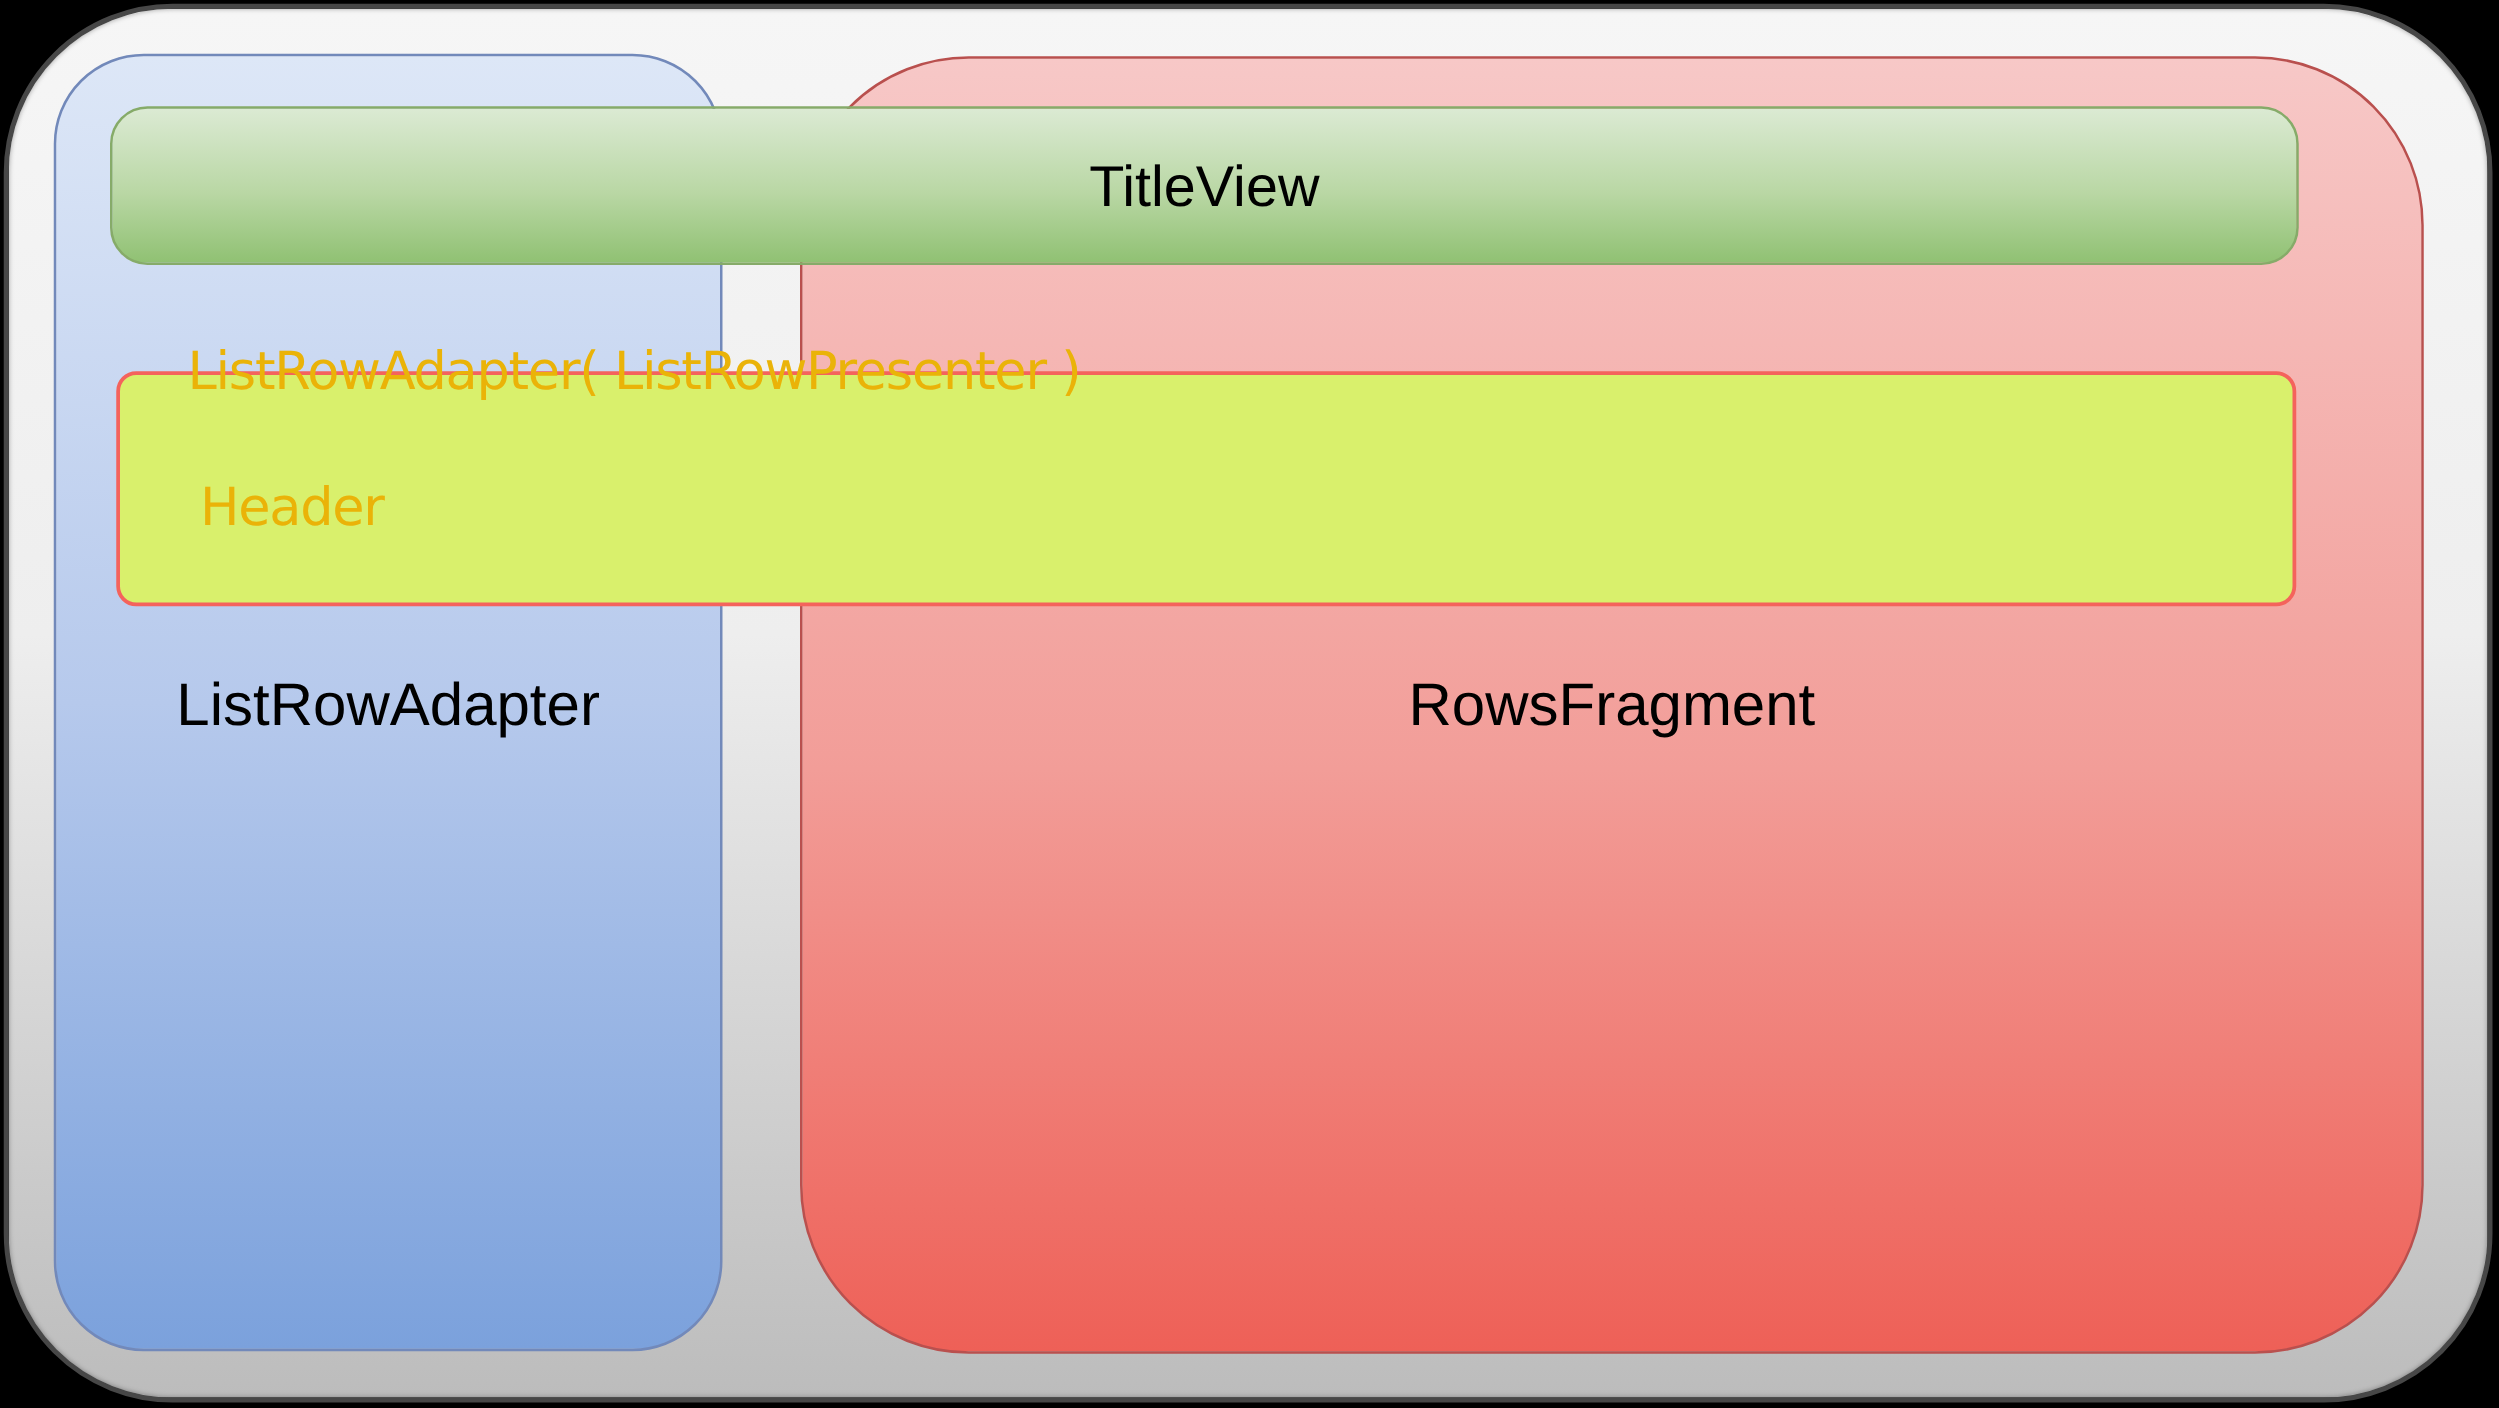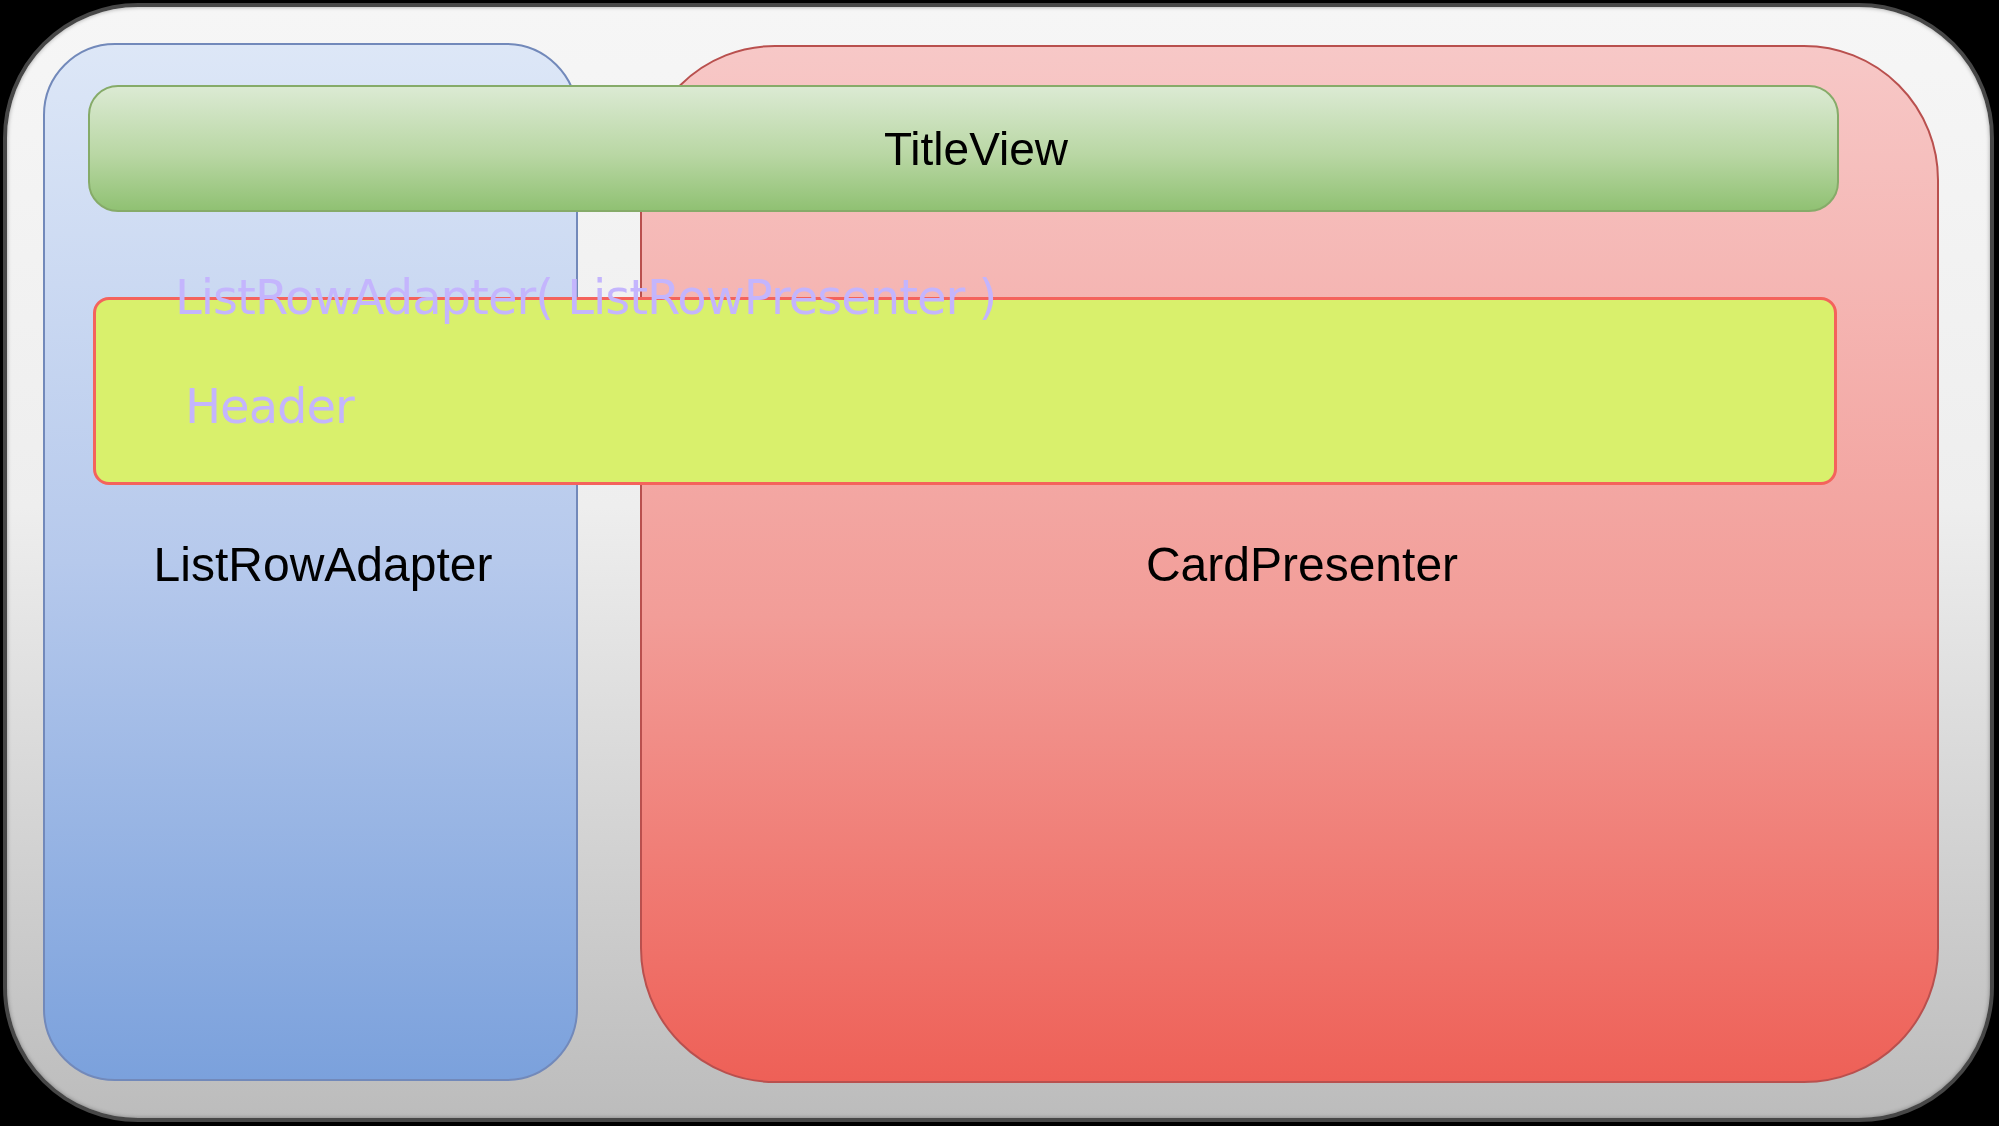--- a/index.html
+++ b/index.html
@@ -10,21 +10,21 @@
     height: 1126px;
     overflow: hidden;
     font-family: "Liberation Sans", sans-serif;
   }
   .stage {
     position: relative;
     width: 1999px;
     height: 1126px;
     background: #000000;
   }
-  .abs { position: absolute; box-sizing: border-box; padding-left: 25px; }
+  .abs { position: absolute; box-sizing: border-box; }
 
   
   .window {
     left: 3px; top: 3px;
     width: 1991px; height: 1119px;
     border: 4px solid #474747;
     border-radius: 135px;
     background: linear-gradient(180deg, #f6f6f6 0%, #eeeeee 45%, #bcbcbc 100%);
     box-shadow: inset 0 0 4px rgba(0,0,0,0.35);
     z-index: 1;
@@ -75,24 +75,24 @@
     width: 1744px; height: 188px;
     border: 3px solid #f4635c;
     border-radius: 16px;
     background: #d9f06c;
     z-index: 3;
   }
 
   
   .big-caption {
     font-family: "DejaVu Sans", sans-serif;
-    font-size: 48px;
+    font-size: 42px;
     line-height: 62px;
     letter-spacing: -1px;
-    color: #c4b5fd;
+    color: #eab308;
     white-space: nowrap;
     z-index: 5;
   }
   .caption-adapter-title { left: 150px; top: 266px; }
   .caption-header        { left: 160px; top: 375px; }
   .caption-card-adapter  { left: 792px; top: 375px; }
 
   
   .frag-label {
     font-family: "Liberation Sans", sans-serif;
@@ -123,15 +123,15 @@
 
   <div class="abs yellow-bar"></div>
 
   <div class="abs big-caption caption-adapter-title">ListRowAdapter( ListRowPresenter )</div>
 
   <div class="abs big-caption caption-header">Header</div>
 
 
   <div class="abs frag-label headers-frag-label">ListRowAdapter</div>
 
-  <div class="abs frag-label rows-frag-label">CardPresenter</div>
+  <div class="abs frag-label rows-frag-label">RowsFragment</div>
 
 </div>
 
 </body></html>

